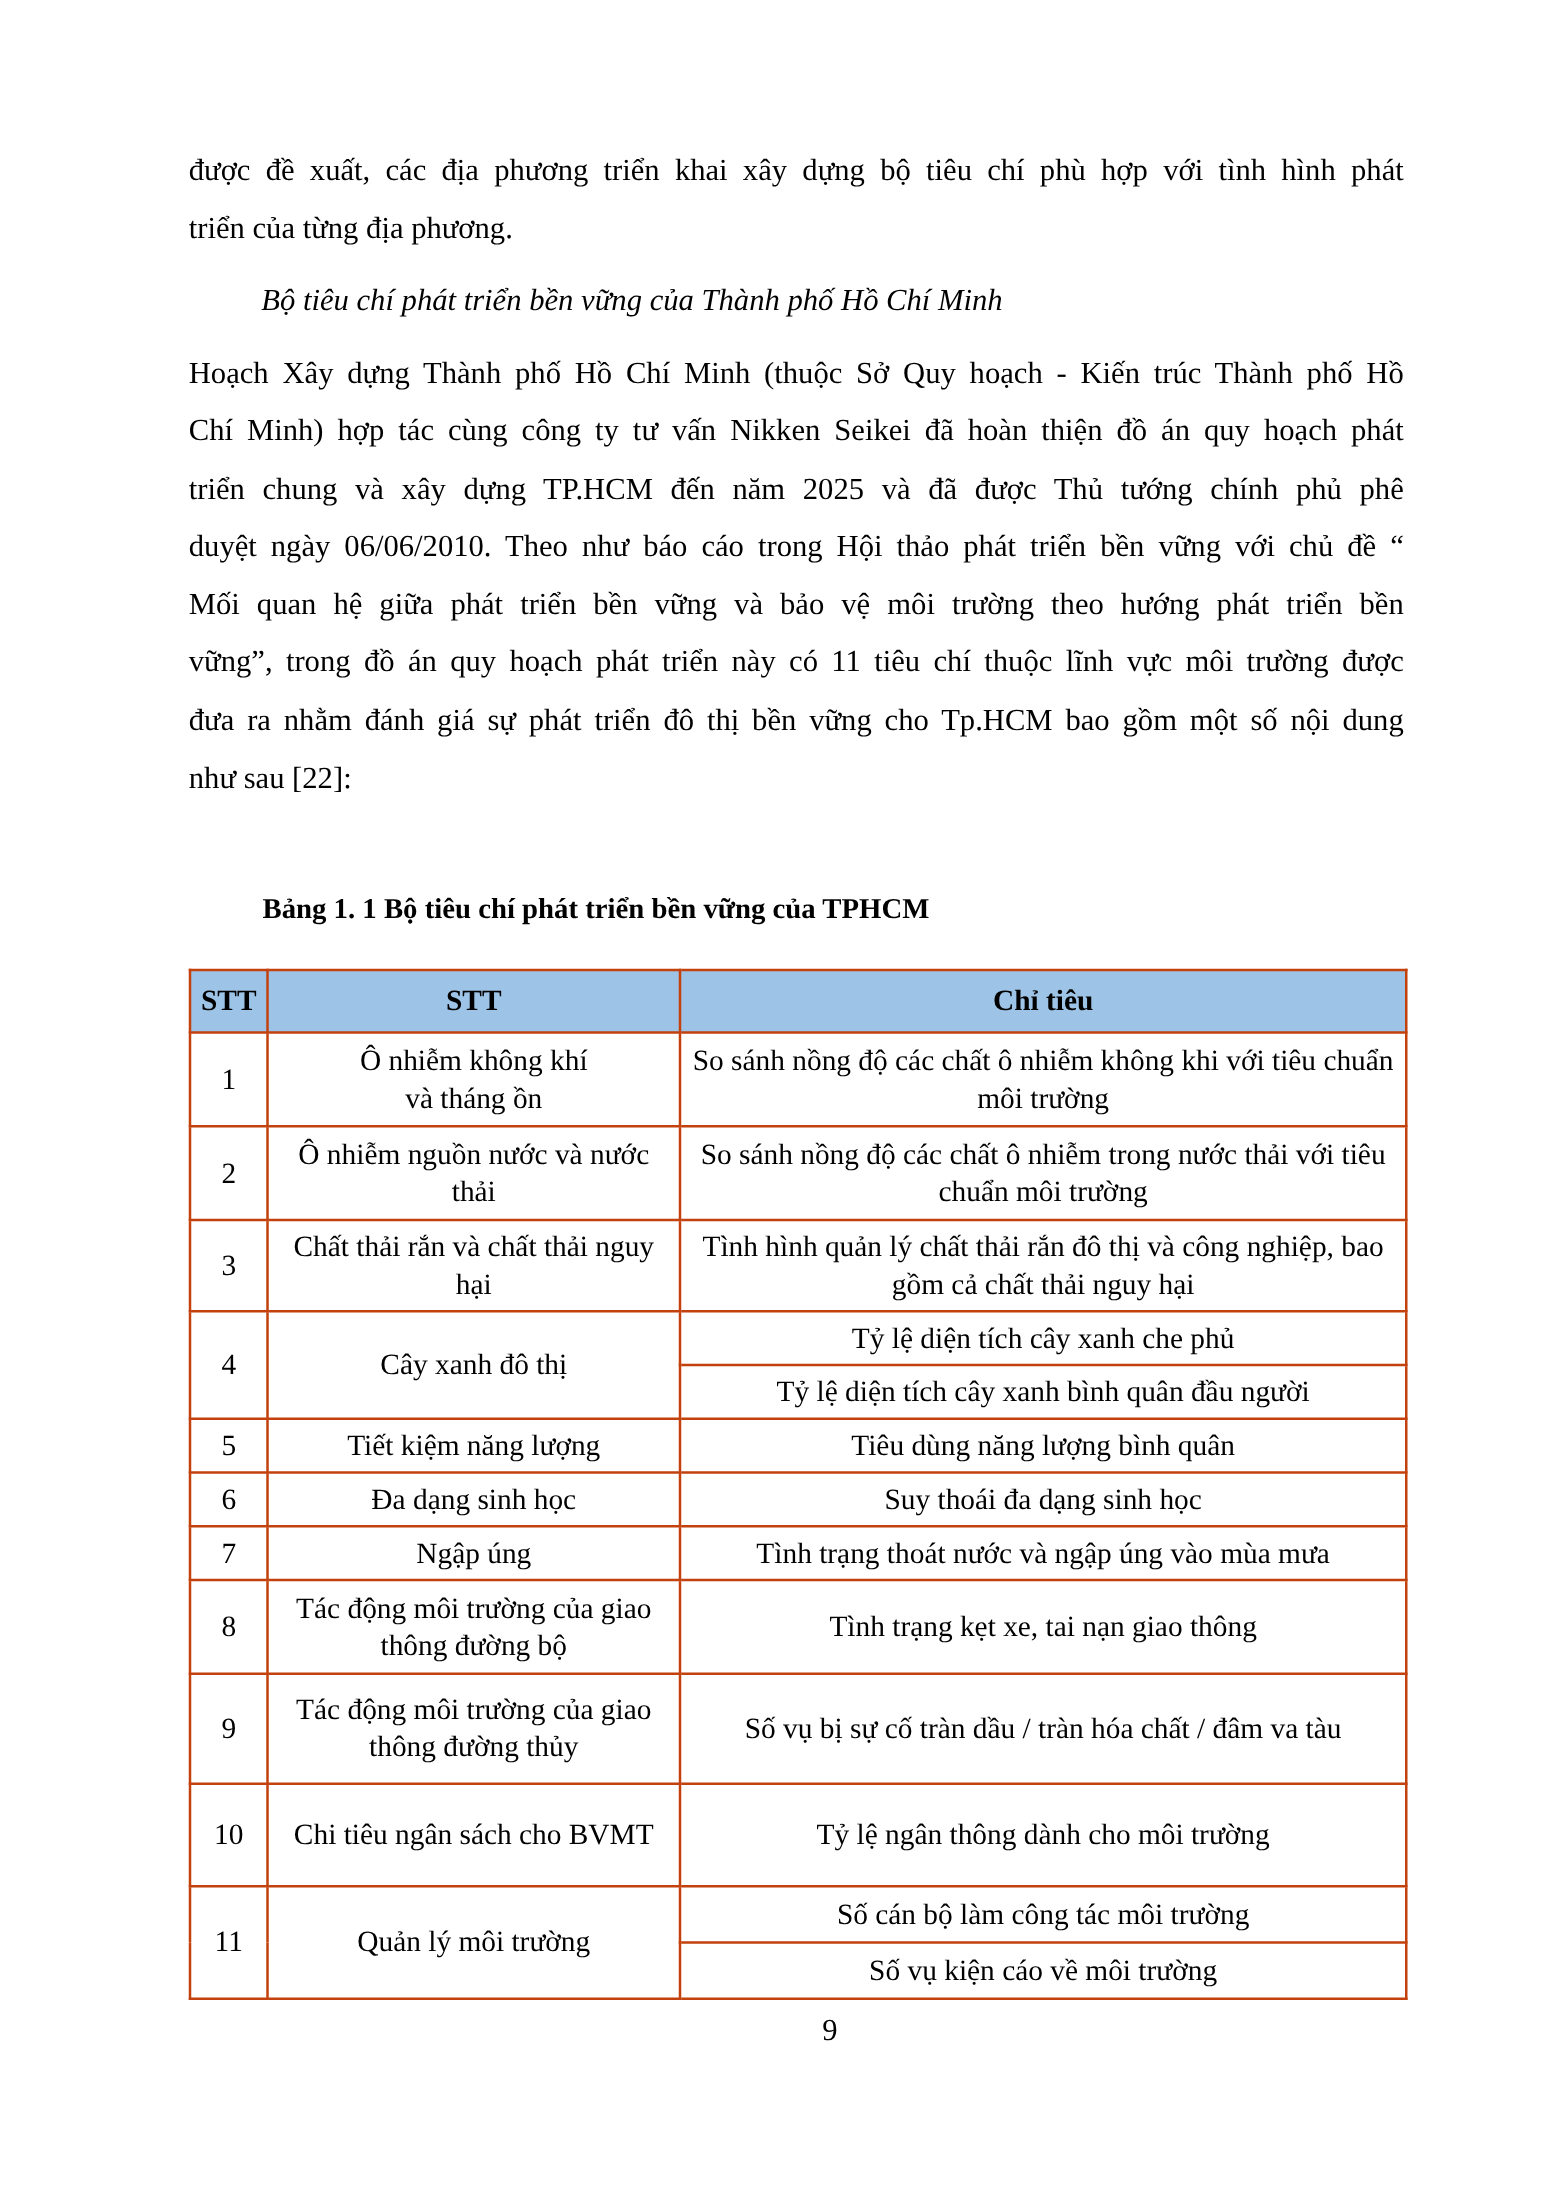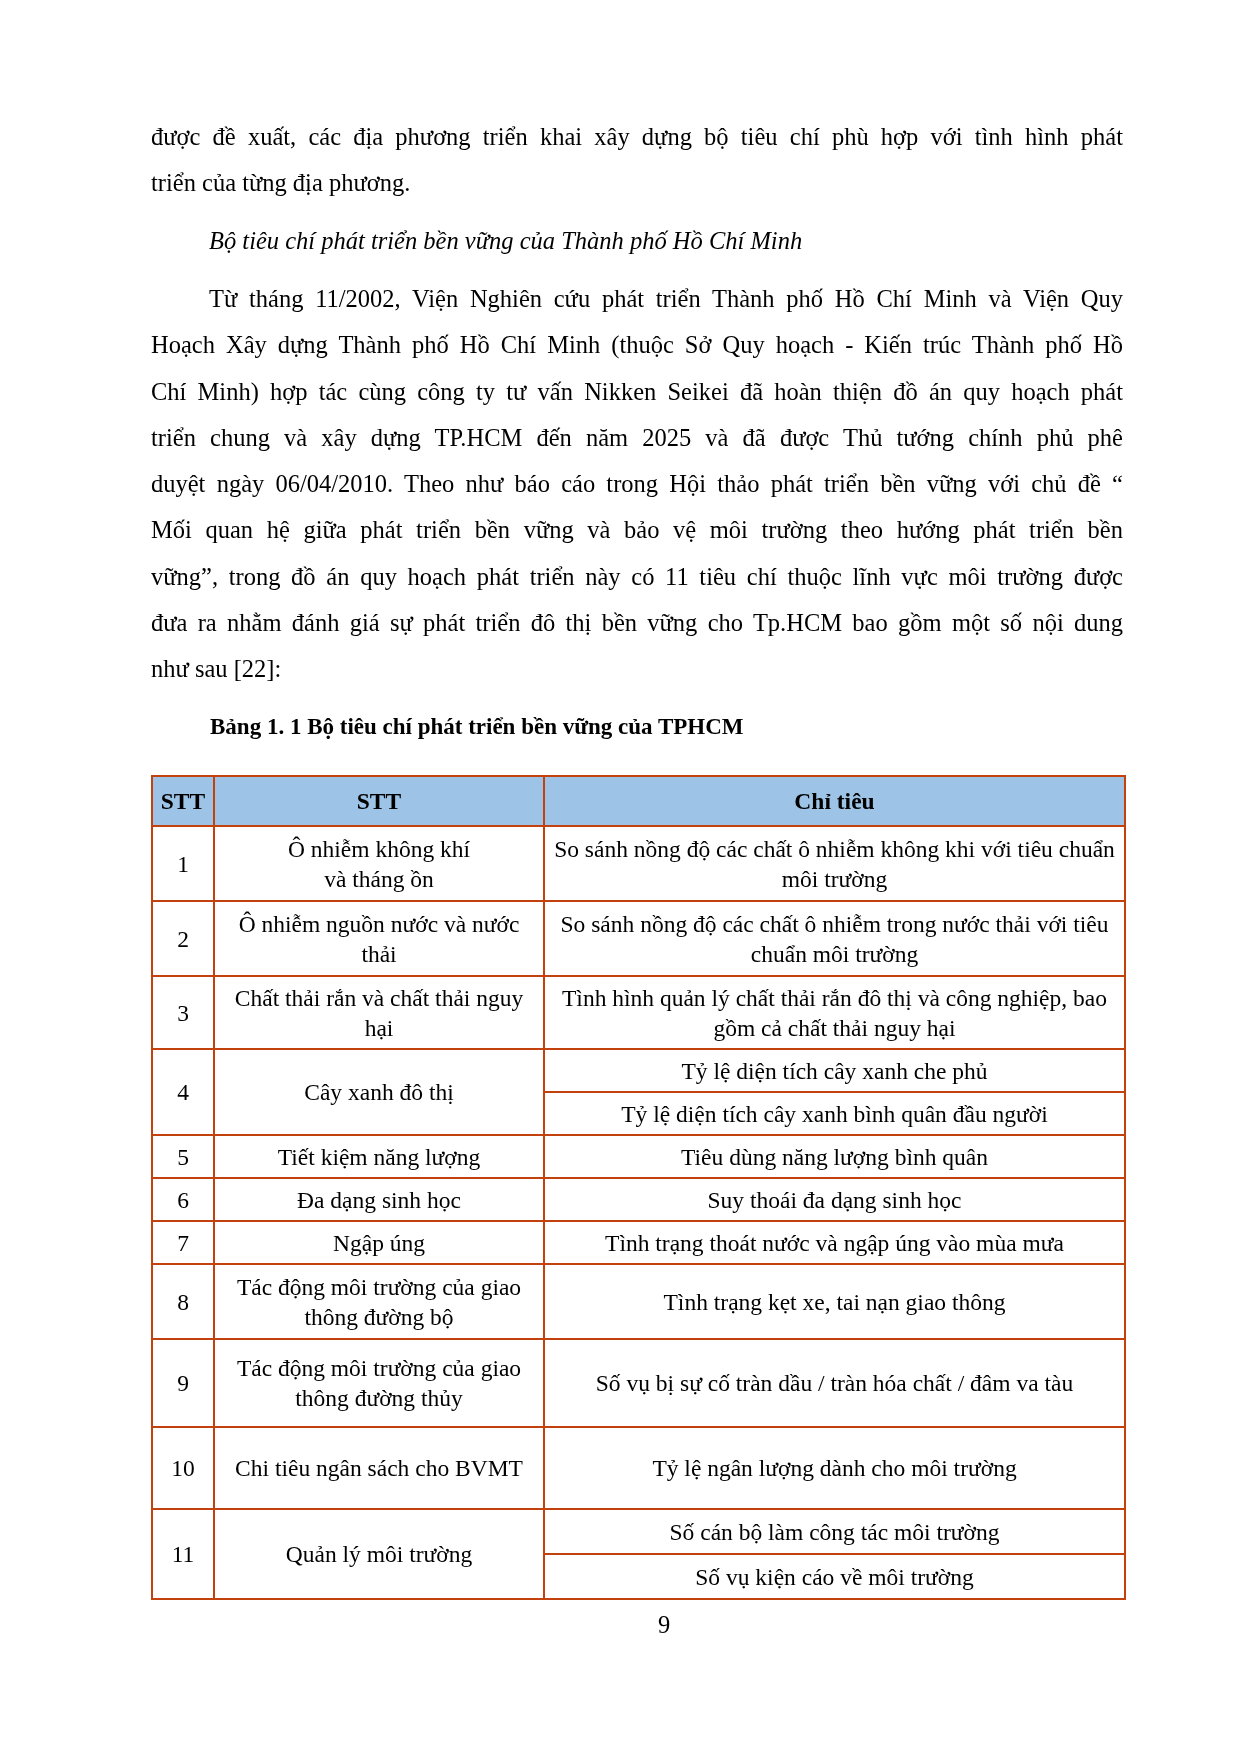--- a/index.html
+++ b/index.html
@@ -95,25 +95,24 @@
 <div class="page">
 
   <div class="text-block p1">
     <span class="line">được đề xuất, các địa phương triển khai xây dựng bộ tiêu chí phù hợp với tình hình phát</span>
     <span class="line last">triển của từng địa phương.</span>
   </div>
 
   <div class="heading">Bộ tiêu chí phát triển bền vững của Thành phố Hồ Chí Minh</div>
 
   <div class="text-block p2">
-    <span class="line first">Từ tháng 11/2002, Viện Nghiên cứu phát triển Thành phố Hồ Chí Minh và Viện Quy</span>
     <span class="line">Hoạch Xây dựng Thành phố Hồ Chí Minh (thuộc Sở Quy hoạch - Kiến trúc Thành phố Hồ</span>
     <span class="line">Chí Minh) hợp tác cùng công ty tư vấn Nikken Seikei đã hoàn thiện đồ án quy hoạch phát</span>
     <span class="line">triển chung và xây dựng TP.HCM đến năm 2025 và đã được Thủ tướng chính phủ phê</span>
-    <span class="line">duyệt ngày 06/04/2010. Theo như báo cáo trong Hội thảo phát triển bền vững với chủ đề “</span>
+    <span class="line">duyệt ngày 06/06/2010. Theo như báo cáo trong Hội thảo phát triển bền vững với chủ đề “</span>
     <span class="line">Mối quan hệ giữa phát triển bền vững và bảo vệ môi trường theo hướng phát triển bền</span>
     <span class="line">vững”, trong đồ án quy hoạch phát triển này có 11 tiêu chí thuộc lĩnh vực môi trường được</span>
     <span class="line">đưa ra nhằm đánh giá sự phát triển đô thị bền vững cho Tp.HCM bao gồm một số nội dung</span>
     <span class="line last">như sau [22]:</span>
   </div>
 
   <div class="caption">Bảng 1. 1 Bộ tiêu chí phát triển bền vững của TPHCM</div>
 
   <table class="criteria">
     <colgroup>
@@ -173,21 +172,21 @@
         <td>Tình trạng kẹt xe, tai nạn giao thông</td>
       </tr>
       <tr style="height:88px">
         <td>9</td>
         <td>Tác động môi trường của giao thông đường thủy</td>
         <td>Số vụ bị sự cố tràn dầu / tràn hóa chất / đâm va tàu</td>
       </tr>
       <tr style="height:82px">
         <td>10</td>
         <td>Chi tiêu ngân sách cho BVMT</td>
-        <td>Tỷ lệ ngân lượng dành cho môi trường</td>
+        <td>Tỷ lệ ngân thông dành cho môi trường</td>
       </tr>
       <tr style="height:45px">
         <td rowspan="2">11</td>
         <td rowspan="2">Quản lý môi trường</td>
         <td>Số cán bộ làm công tác môi trường</td>
       </tr>
       <tr style="height:45px">
         <td>Số vụ kiện cáo về môi trường</td>
       </tr>
     </tbody>

